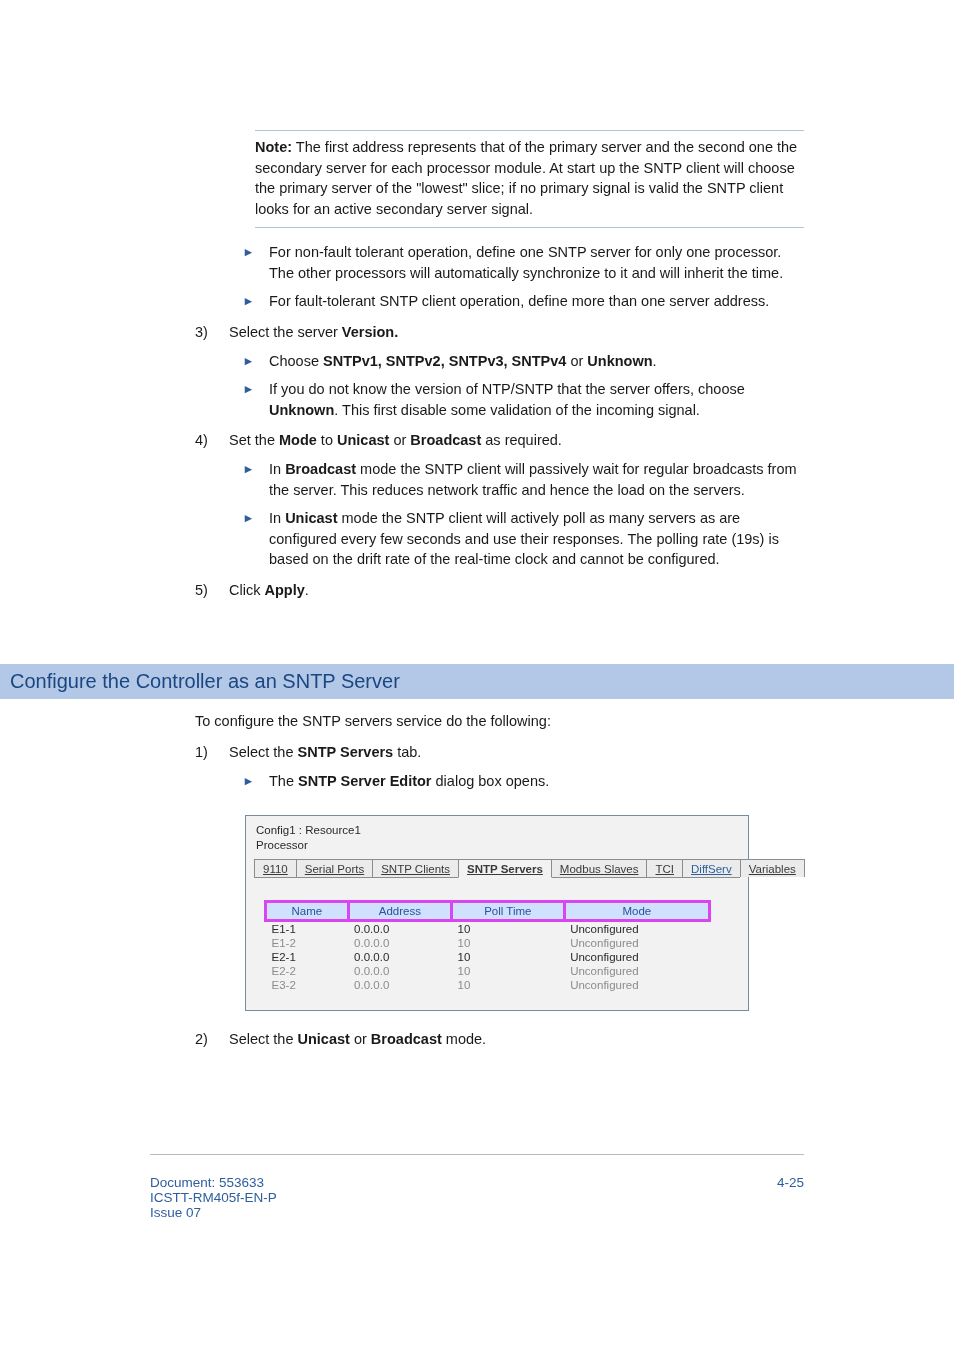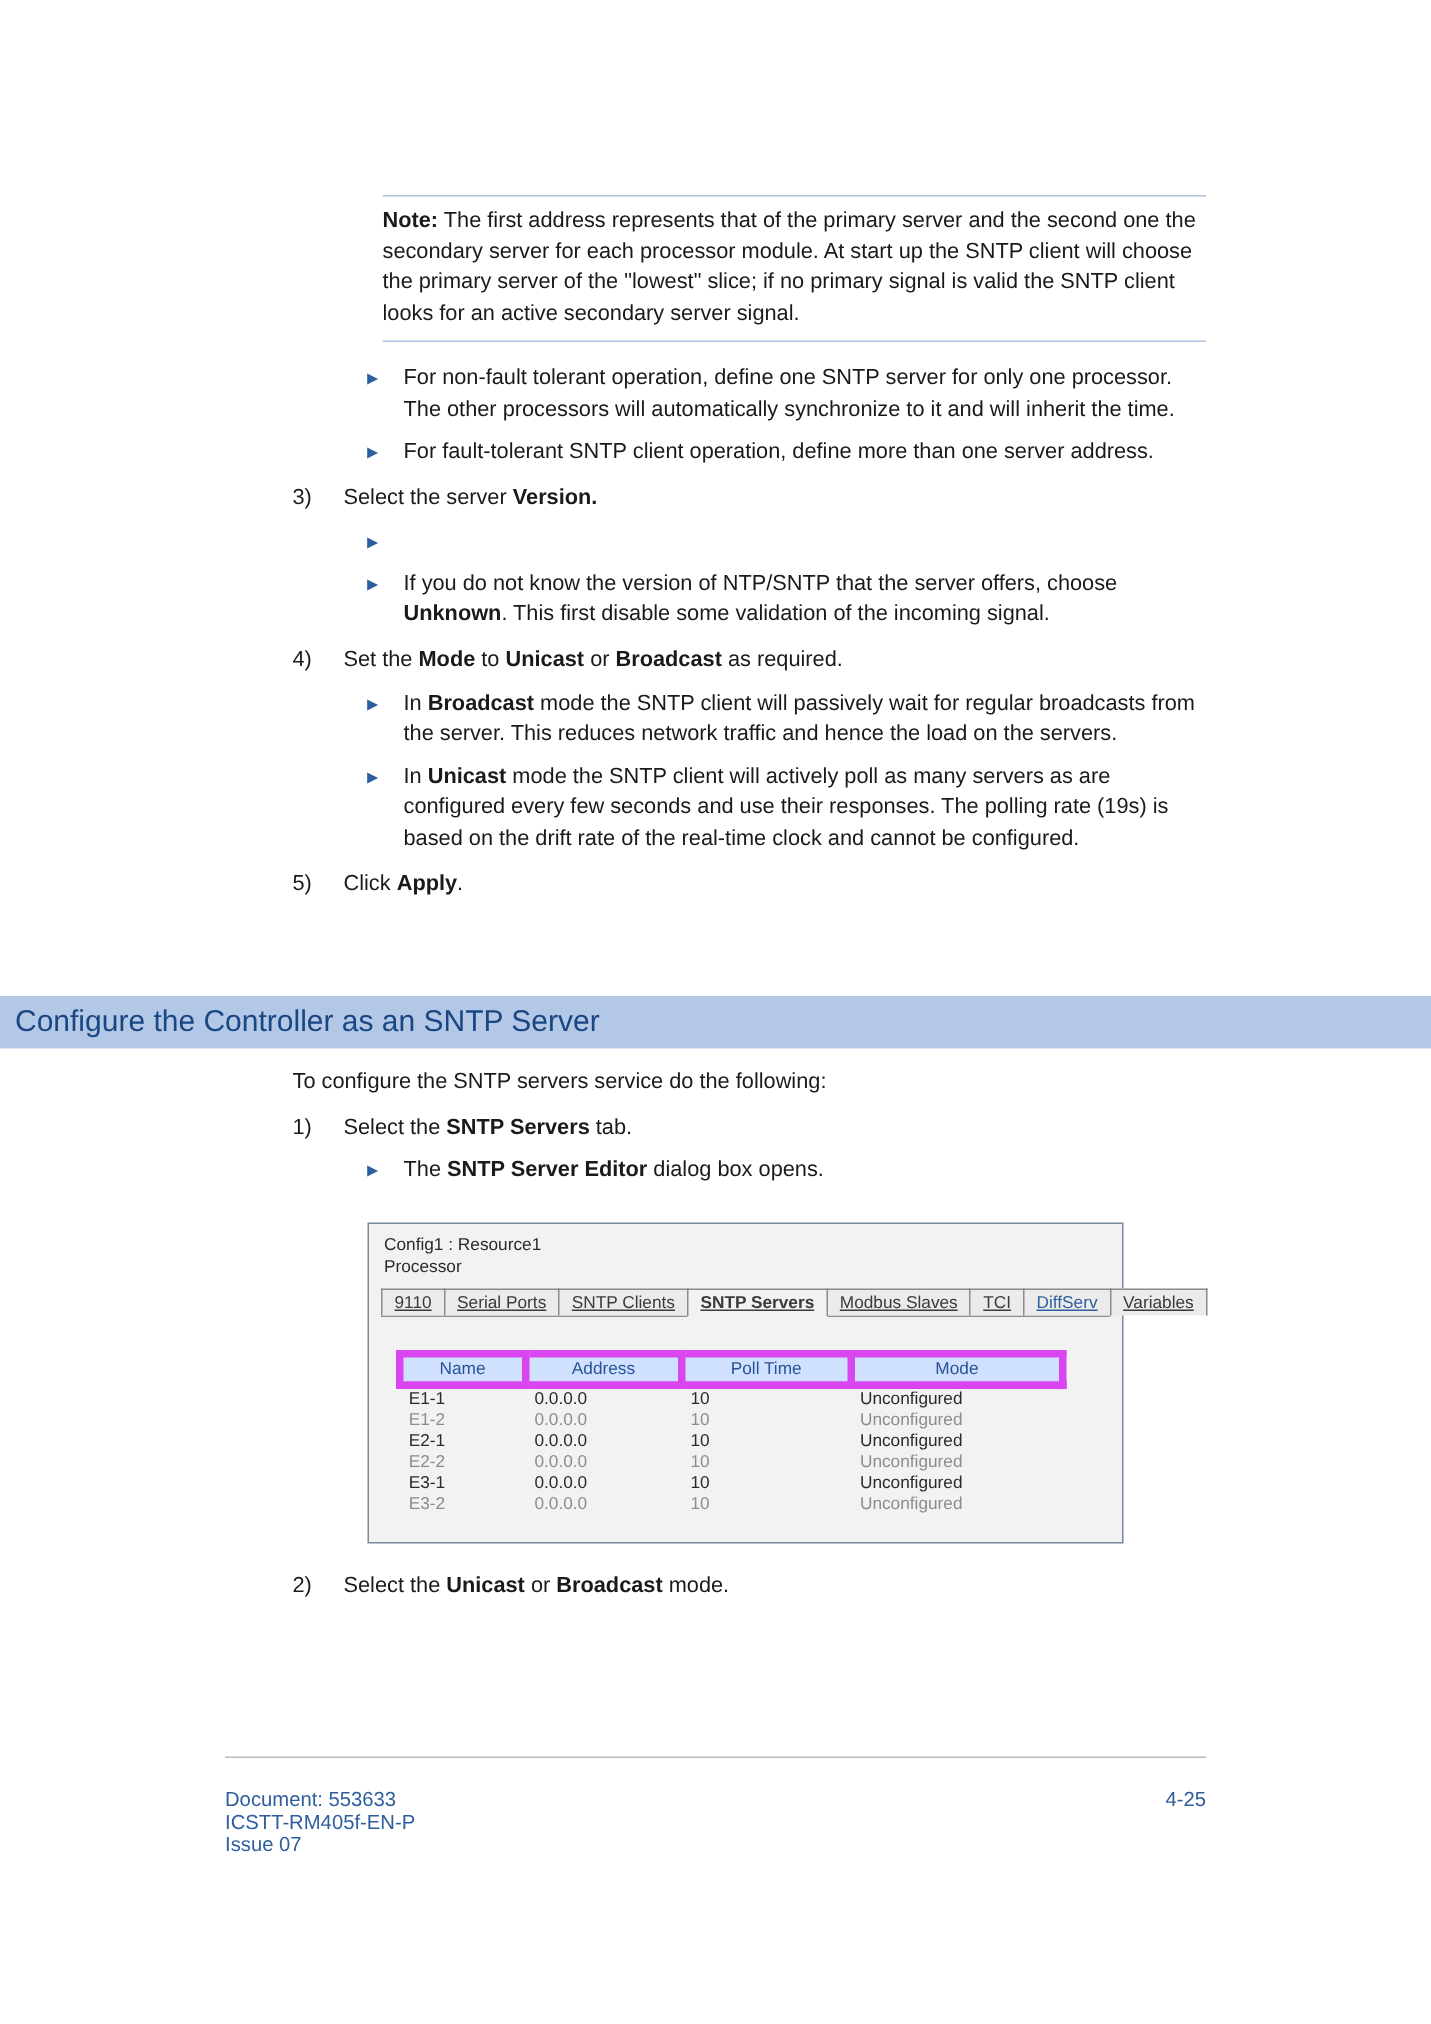--- a/index.html
+++ b/index.html
@@ -104,21 +104,21 @@
   }
   .mock-tab.diffserv { color: #2e5e9e; text-decoration: underline; }
   .mock-table {
     width: 92%;
     margin: 0 0 0 10px;
     border-collapse: collapse;
     font-size: 11.5px;
   }
   .mock-table th {
     background: #cfe1ff;
-    border: 5px solid #d946ef;
+    border: 3px solid #d946ef;
     font-weight: normal;
     padding: 2px 6px;
     color: #2a5396;
     text-align: center;
   }
   .mock-table td {
     border: none;
     padding: 1px 6px;
   }
   .mock-table td.name { text-align: left; padding-left: 6px; }
@@ -156,20 +156,23 @@
   </div>
 
   <div class="ol-item">
     <span class="ol-num">3)</span>
     <span>
       <span>Select the server </span><span class="bold">Version.</span>
     </span>
   </div>
   <div class="bullet-item">
     <span class="bullet-mark">▸</span>
+    <span>
+      <span>Choose </span><span class="bold">SNTPv1, SNTPv2, SNTPv3, SNTPv4</span><span> or </span><span class="bold">Unknown</span><span>.</span>
+    </span>
   </div>
   <div class="bullet-item">
     <span class="bullet-mark">▸</span>
     <span>
       <span>If you do not know the version of NTP/SNTP that the server offers, choose </span><span class="bold">Unknown</span><span>. This first disable some validation of the incoming signal.</span>
     </span>
   </div>
 
   <div class="ol-item">
     <span class="ol-num">4)</span>
@@ -258,26 +261,20 @@
             <td>0.0.0.0</td>
             <td>10</td>
             <td>Unconfigured</td>
           </tr>
           <tr class="dim">
             <td class="name">E2-2</td>
             <td>0.0.0.0</td>
             <td>10</td>
             <td>Unconfigured</td>
           </tr>
-          <tr>
-            <td class="name">E3-1</td>
-            <td>0.0.0.0</td>
-            <td>10</td>
-            <td>Unconfigured</td>
-          </tr>
           <tr class="dim">
             <td class="name">E3-2</td>
             <td>0.0.0.0</td>
             <td>10</td>
             <td>Unconfigured</td>
           </tr>
         </tbody>
     </table>
   </div>
 

